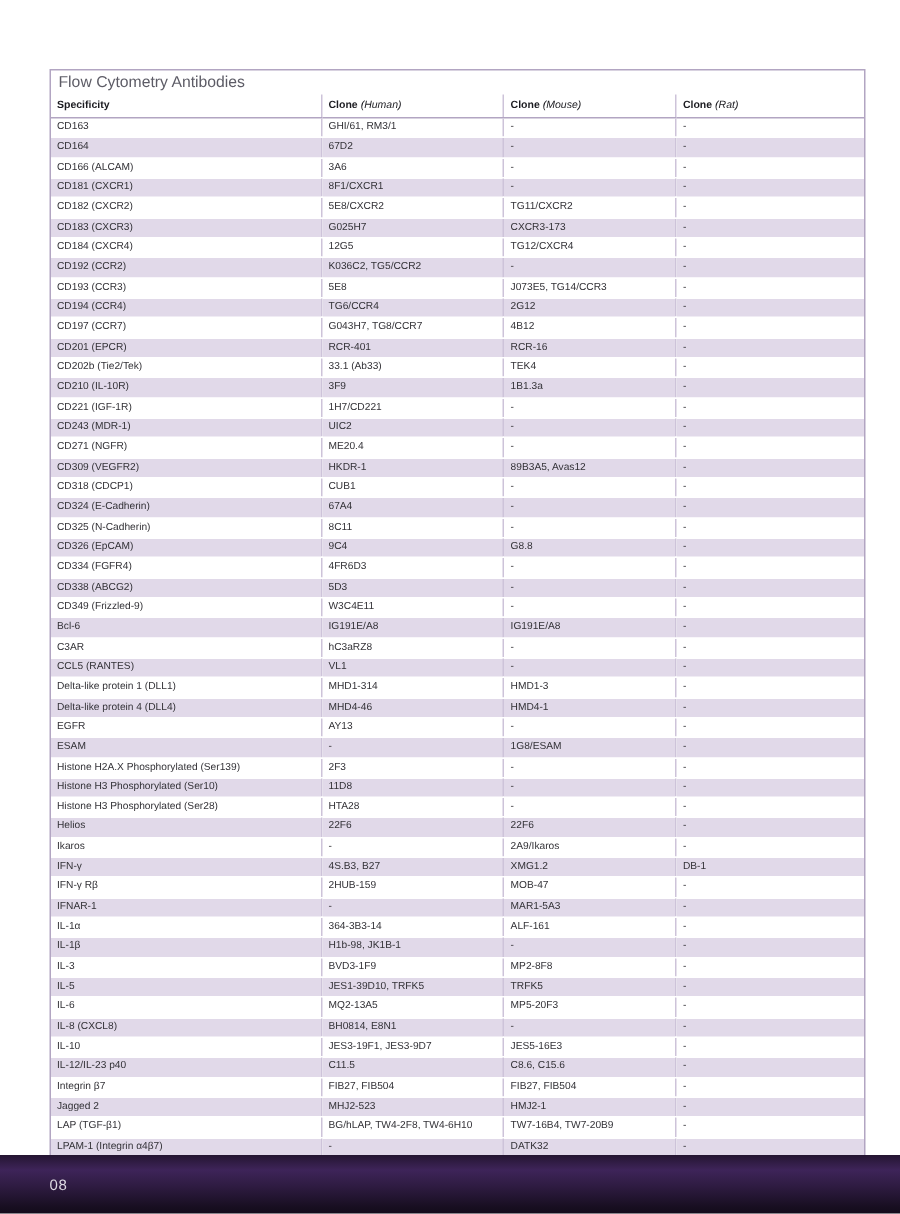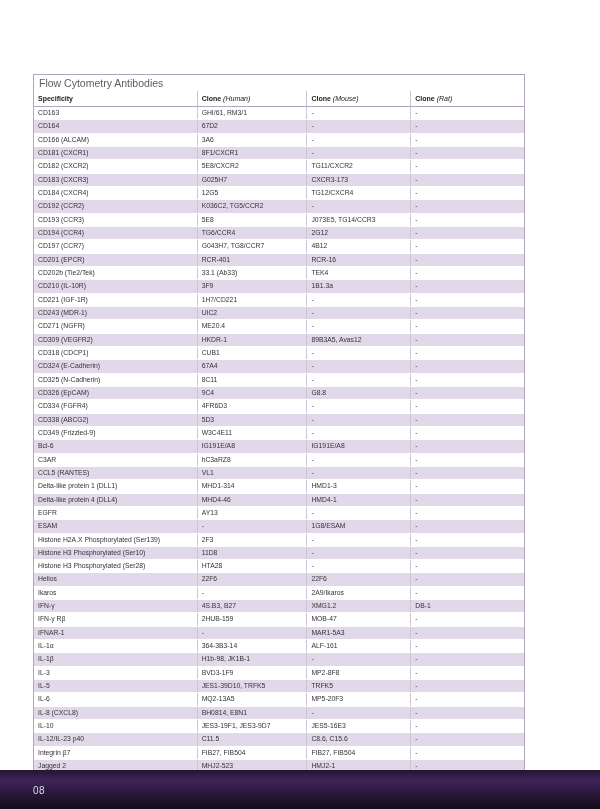--- a/index.html
+++ b/index.html
@@ -6,25 +6,24 @@
   body {
     width:600px; height:809px;
     background:#ffffff;
     font-family:"Liberation Sans", sans-serif;
     position:relative;
     overflow:hidden;
   }
   .table-wrap {
     position:absolute;
     left:33px; top:46px;
-    width:492px;
+    width:544px;
     border:1px solid #b2a5c2;
     background:#ffffff;
     box-sizing:border-box;
-    margin-top:28px;
   }
   .table-title {
     font-size:10.5px;
     color:#5d5c66;
     padding:2px 5px 1px 5px;
     height:13px;
     line-height:13px;
   }
   table {
     border-collapse:collapse;

